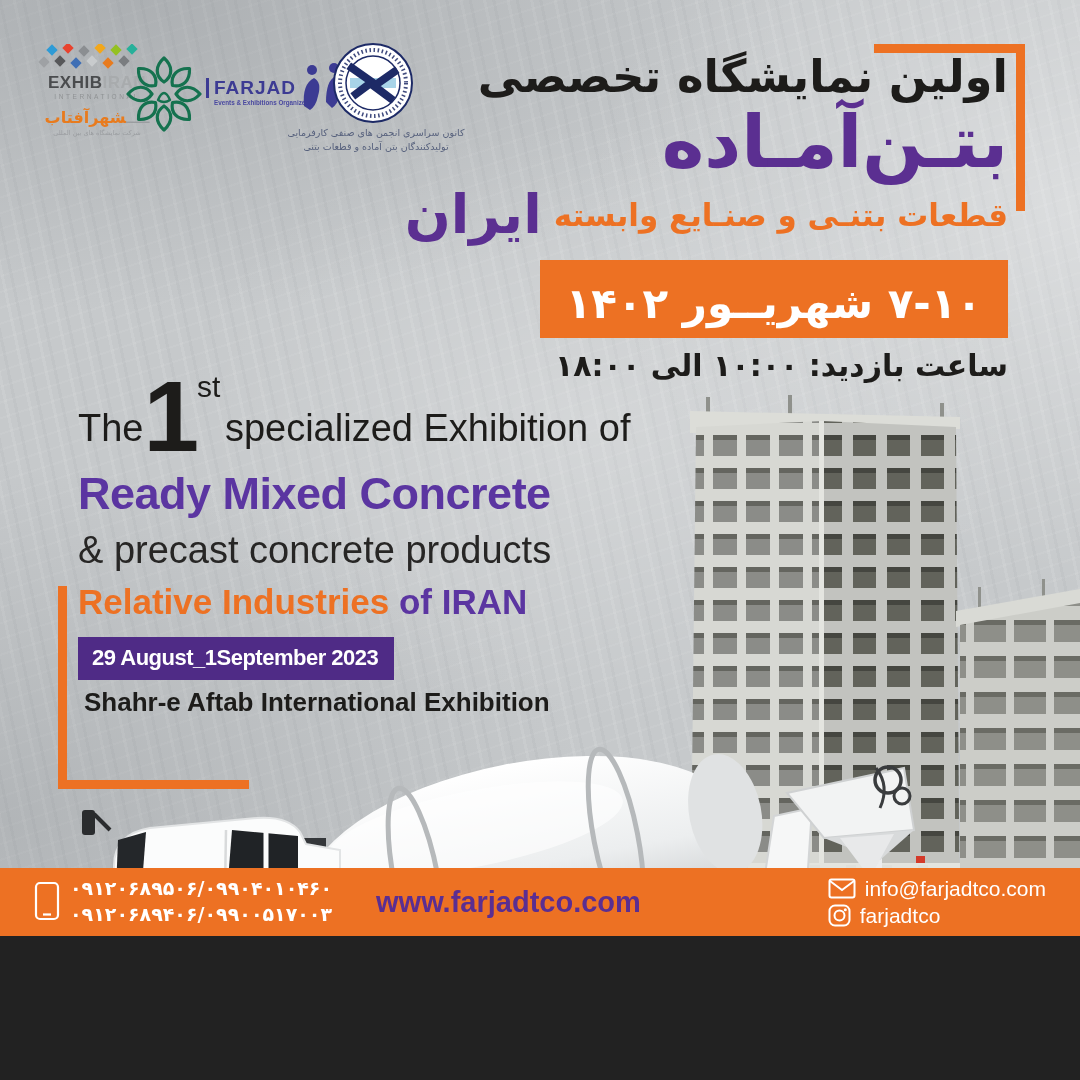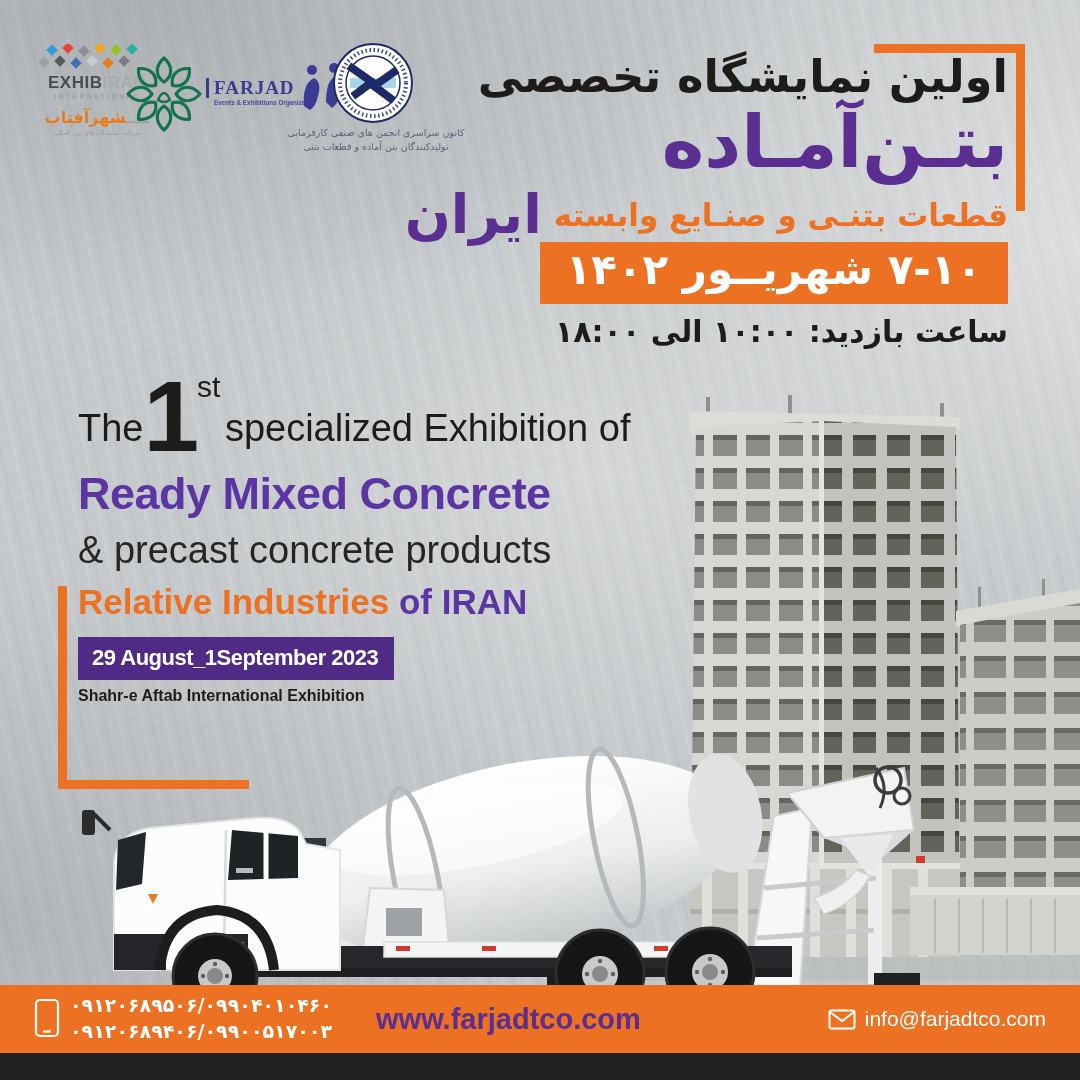--- a/index.html
+++ b/index.html
@@ -1,17 +1,17 @@
 <!DOCTYPE html>
 <html><head>
 <meta charset="utf-8">
 <style>
   html,body{margin:0;padding:0;background:#222;}
   .poster{
-    position:relative;width:1080px;height:1053px;overflow:hidden;
+    position:relative;width:1080px;height:936px;overflow:hidden;
     font-family:"DejaVu Sans",sans-serif;
     background:
       radial-gradient(1100px 520px at 12% 0%, rgba(110,115,120,.30), transparent 60%),
       radial-gradient(900px 700px at 100% 22%, rgba(255,255,255,.38), transparent 55%),
       radial-gradient(1000px 600px at 0% 88%, rgba(105,110,115,.22), transparent 60%),
       radial-gradient(700px 500px at 55% 45%, rgba(255,255,255,.25), transparent 60%),
       repeating-linear-gradient(78deg, rgba(255,255,255,.09) 0 3px, rgba(0,0,0,0) 3px 9px, rgba(130,135,140,.07) 9px 12px, rgba(0,0,0,0) 12px 23px),
       repeating-linear-gradient(-18deg, rgba(255,255,255,.05) 0 2px, transparent 2px 15px),
       #c6c9cb;
   }
@@ -23,47 +23,47 @@
   .lg-exhib{left:38px;top:44px;width:118px;text-align:center;}
   .lg-exhib .nm{font-family:"Liberation Sans",sans-serif;font-size:17px;font-weight:bold;letter-spacing:.5px;color:#4a4c4e;line-height:1;}
   .lg-exhib .nm .lt{color:#a8abad;}
   .lg-exhib .intl{font-family:"Liberation Sans",sans-serif;font-size:6.5px;letter-spacing:2.6px;color:#8f9294;margin-top:2px;}
   .lg-exhib .aftab{font-size:16px;font-weight:bold;color:#e87b1e;margin-top:8px;direction:rtl;}
   .lg-exhib .aftab .dash{color:#9a9da0;font-weight:normal;}
   .lg-exhib .aftabsub{font-size:6.5px;color:#9a9da0;margin-top:2px;direction:rtl;}
   .lg-assoc-cap{left:278px;top:126px;width:196px;text-align:center;font-size:9.5px;line-height:1.45;color:#56607c;direction:rtl;}
   
   .lg-farjad{left:206px;top:78px;width:150px;}
-  .lg-farjad .nm{font-family:Liberation Serif, serif;font-size:19px;font-weight:bold;letter-spacing:1px;color:#3c3b93;border-left:3px solid #3c3b93;padding-left:5px;line-height:1.05;}
+  .lg-farjad .nm{font-family:Liberation Sans, sans-serif;font-size:19px;font-weight:bold;letter-spacing:1px;color:#3c3b93;border-left:3px solid #3c3b93;padding-left:5px;line-height:1.05;}
   .lg-farjad .tg{font-family:"Liberation Sans",sans-serif;font-size:6.3px;font-weight:bold;color:#4a49a0;margin-left:8px;margin-top:1px;}
   
   .fa-block{right:72px;top:50px;text-align:right;direction:rtl;z-index:6;}
   .fa-t1{font-size:45px;font-weight:bold;color:#1d1c1a;line-height:1.2;}
   .fa-t2{font-size:72px;font-weight:bold;color:#5b2f91;line-height:1.08;margin-top:0px;}
   .fa-t3{margin-top:6px;display:flex;direction:rtl;align-items:center;gap:12px;justify-content:flex-start;}
   .fa-t3 .or{font-size:31px;font-weight:bold;color:#ed7123;}
   .fa-t3 .ir{font-size:54px;font-weight:bold;color:#5b2f91;line-height:1;text-align:right;}
-  .fa-datebox{display:inline-block;margin-top:0;background:#ed7123;color:#ffffff;font-size:42px;font-weight:bold;padding:4px 26px 10px 26px;line-height:1.15;}
+  .fa-datebox{display:inline-block;margin-top:18px;background:#ed7123;color:#ffffff;font-size:42px;font-weight:bold;padding:20px 26px 10px 26px;line-height:1.15;}
   .fa-hours{margin-top:10px;font-size:30px;font-weight:bold;color:#1d1c1a;}
   .fa-venue{margin-top:5px;font-size:32px;font-weight:bold;color:#1d1c1a;}
   
   .en-block{left:78px;top:370px;font-family:"Liberation Sans",sans-serif;z-index:6;}
   .en-l1{color:#1d1c1a;white-space:nowrap;}
   .en-l1 .w1{font-size:38px;}
   .en-l1 .big1{font-size:100px;font-weight:bold;line-height:.72;vertical-align:-10px;letter-spacing:-2px;}
   .en-l1 .st{font-size:30px;vertical-align:44px;}
   .en-l1 .w2{font-size:38px;}
   .en-title{margin-top:16px;font-size:45px;font-weight:bold;color:#5b35a1;letter-spacing:-.5px;}
   .en-l2{margin-top:9px;font-size:38px;color:#272625;}
   .en-l3{margin-top:10px;font-size:35px;font-weight:bold;}
   .en-l3 .rel{color:#ed7123;} .en-l3 .ofir{color:#5b35a1;}
   .en-datebox{display:inline-block;margin-top:15px;background:#4f2b86;color:#fff;font-size:22px;font-weight:bold;padding:8px 16px 9px 14px;letter-spacing:-.5px;}
   .en-hours{margin-top:17px;font-size:30px;color:#1d1c1a;}
   .en-hours b{font-weight:bold;}
-  .en-venue{margin-top:7px;font-size:16px;font-weight:bold;color:#1d1c1a;}
+  .en-venue{margin-top:7px;font-size:26px;font-weight:bold;color:#1d1c1a;margin-left:6px;}
   
   .footer{left:0;right:0;bottom:0;height:68px;background:#ed7123;z-index:9;display:flex;align-items:center;justify-content:space-between;padding:0 34px;box-sizing:border-box;}
   .f-left{display:flex;align-items:center;gap:10px;}
   .f-phones{direction:ltr;color:#fff;font-weight:bold;font-size:19px;line-height:1.35;letter-spacing:.5px;}
   .f-web{color:#5b2e91;font-weight:bold;font-size:29px;font-family:"Liberation Sans",sans-serif;margin-right:120px;}
   .f-right{display:flex;flex-direction:column;gap:3px;}
   .f-row{display:flex;align-items:center;gap:9px;color:#fff;font-size:21px;font-family:"Liberation Sans",sans-serif;padding-left:23px;}
   svg{display:block;}
 </style>
 </head>
@@ -344,16 +344,24 @@
     </div>
     <div class="f-web">www.farjadtco.com</div>
     <div class="f-right">
       <div class="f-row">
         <svg width="28" height="21" viewBox="0 0 28 21">
           <rect x="1.5" y="1.5" width="25" height="18" rx="2" fill="none" stroke="#ffffff" stroke-width="2"></rect>
           <path d="M2,3 L14,12 L26,3" fill="none" stroke="#ffffff" stroke-width="2"></path>
         </svg>
         <span>info@farjadtco.com</span>
       </div>
+      <div class="f-row">
+        <svg width="23" height="23" viewBox="0 0 23 23">
+          <rect x="1.5" y="1.5" width="20" height="20" rx="5.5" fill="none" stroke="#ffffff" stroke-width="2"></rect>
+          <circle cx="11.5" cy="11.5" r="5" fill="none" stroke="#ffffff" stroke-width="2"></circle>
+          <circle cx="17.3" cy="5.7" r="1.5" fill="#ffffff"></circle>
+        </svg>
+        <span>farjadtco</span>
+      </div>
     </div>
   </div>
 
 </div>
 
 </body></html>

